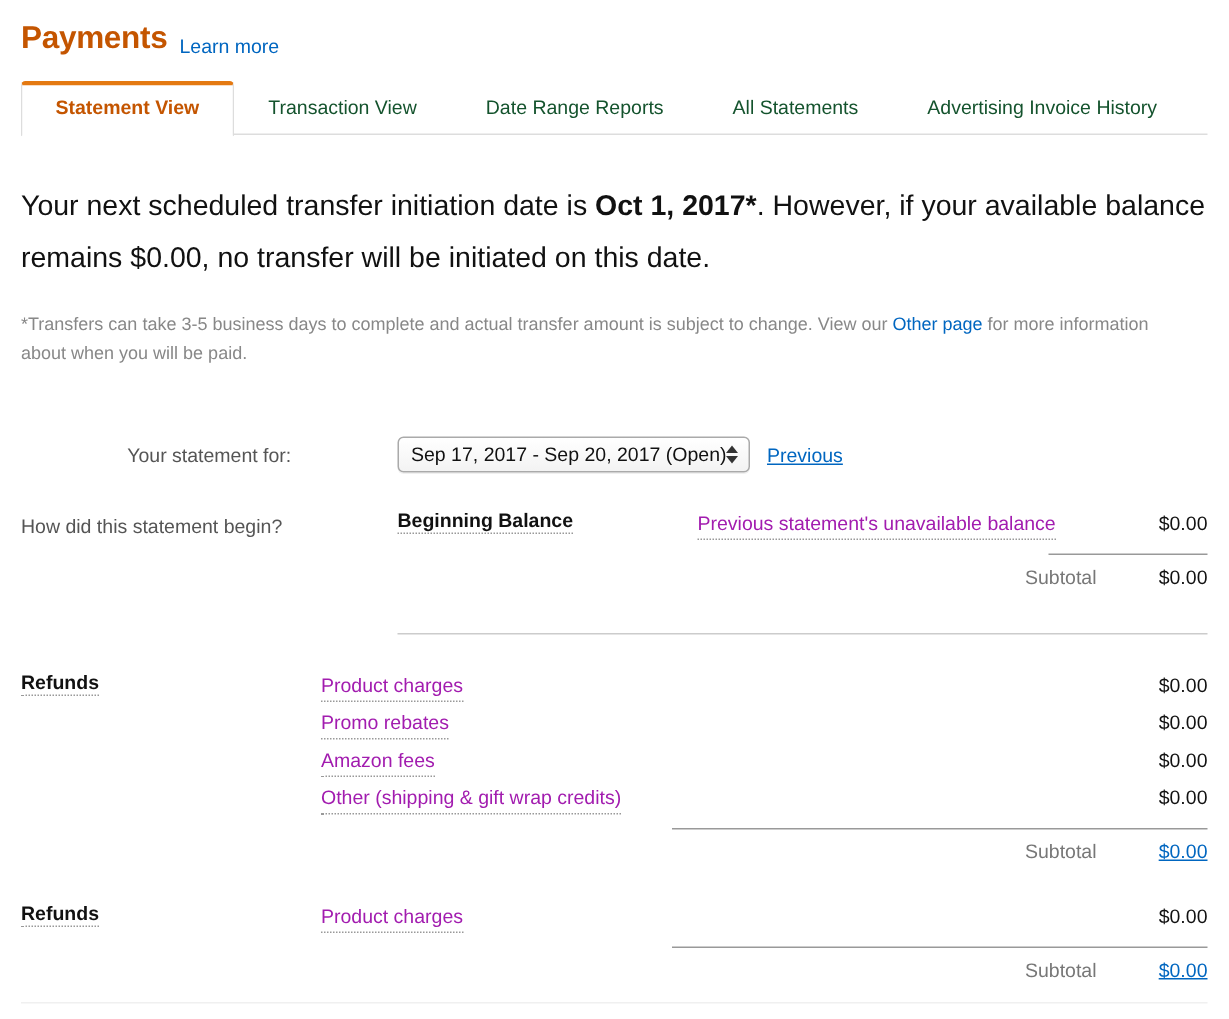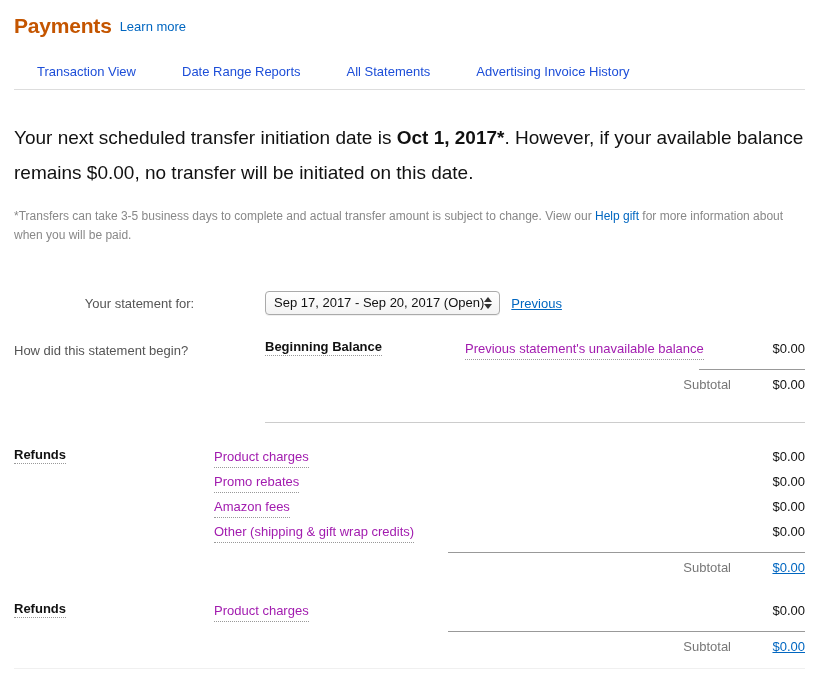--- a/index.html
+++ b/index.html
@@ -13,21 +13,21 @@
     font-family: "Liberation Sans", sans-serif;
     color: #111111;
     overflow: hidden;
     position: relative;
   }
 
   
   .page-header {
     padding: 14px 0 0 14px;
     display: flex;
-    align-items: center;
+    align-items: flex-end;
     gap: 8px;
   }
   .page-title {
     font-size: 21px;
     font-weight: bold;
     color: #c45500;
     letter-spacing: -0.2px;
   }
   .learn-more {
     font-size: 13px;
@@ -53,21 +53,21 @@
   }
   .tabs {
     display: flex;
     align-items: flex-end;
     height: 36px;
     position: relative;
     z-index: 2;
   }
   .tab {
     font-size: 13px;
-    color: #1d4ed8;
+    color: #14532d;
     padding: 9px 22px 10px 22px;
     cursor: pointer;
     border: 1px solid transparent;
     border-bottom: none;
     line-height: 16px;
     white-space: nowrap;
   }
   .tab.active {
     color: #c45500;
     font-weight: bold;
@@ -236,35 +236,36 @@
 </head>
 <body>
 
 <div class="page-header">
   <span class="page-title">Payments</span>
   <span class="learn-more">Learn more</span>
 </div>
 
 <div class="tabbar">
   <div class="tabs" id="tab-list">
+      <div class="tab active">Statement View</div>
       <div class="tab">Transaction View</div>
       <div class="tab">Date Range Reports</div>
       <div class="tab">All Statements</div>
       <div class="tab">Advertising Invoice History</div>
     </div>
 </div>
 
 <div class="content">
 
   <div class="notice">
     <span>Your next scheduled transfer initiation date is </span><b>Oct 1, 2017*</b><span>. However, if your available balance remains $0.00, no transfer will be initiated on this date.</span>
   </div>
 
   <div class="finenote">
-    <span>*Transfers can take 3-5 business days to complete and actual transfer amount is subject to change. View our </span><a>Help gift</a><span> for more information about when you will be paid.</span>
+    <span>*Transfers can take 3-5 business days to complete and actual transfer amount is subject to change. View our </span><a>Other page</a><span> for more information about when you will be paid.</span>
   </div>
 
   <div class="statement-row">
     <span class="statement-label">Your statement for:</span>
     <span class="statement-select">
       <span>Sep 17, 2017 - Sep 20, 2017 (Open)</span>
       <span class="stepper">
           <i class="up"></i>
           <i class="down"></i>
         </span>

